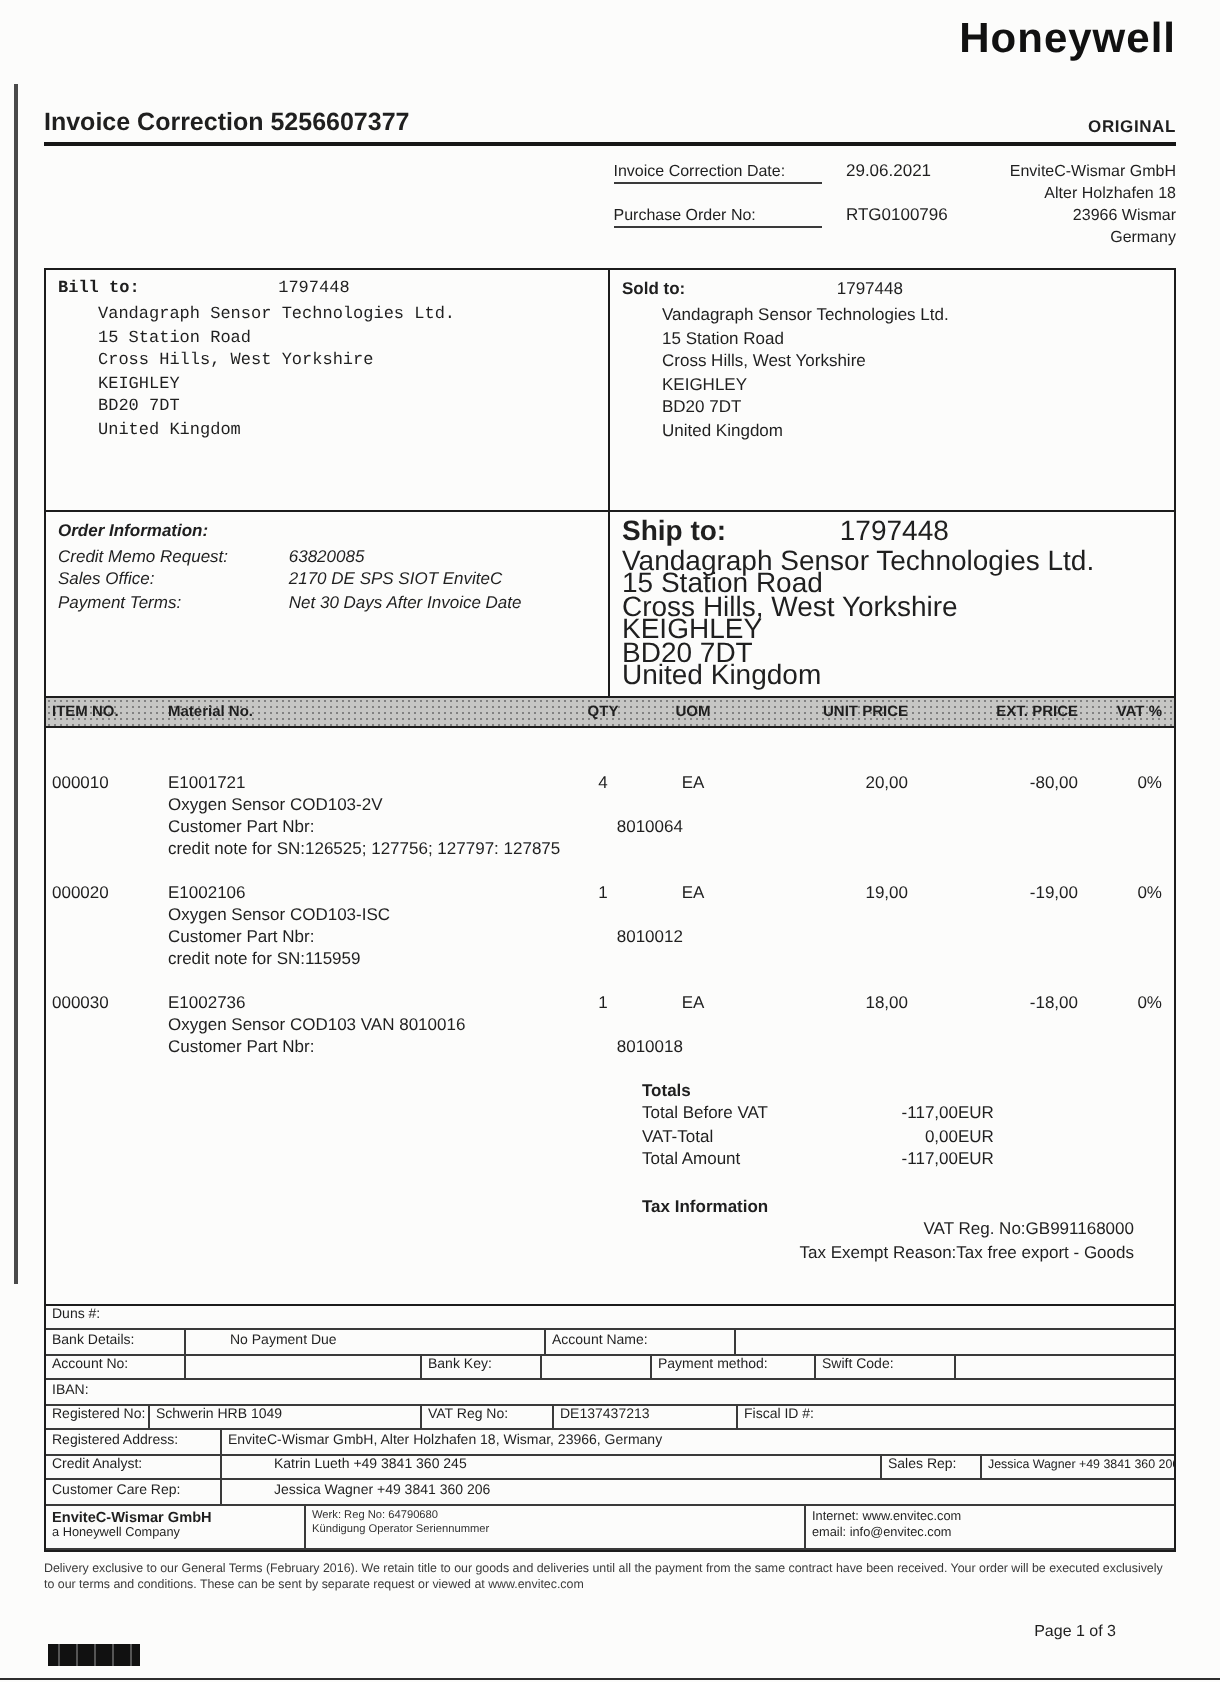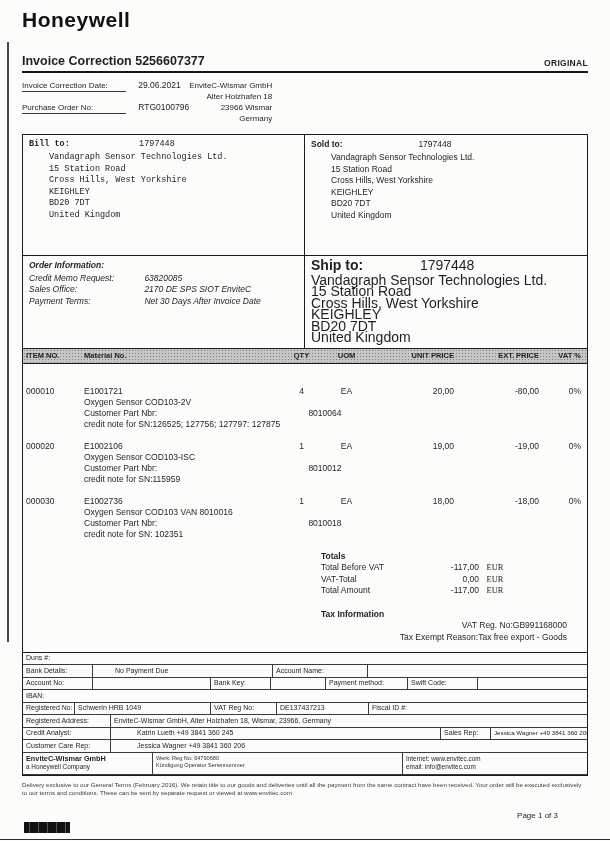--- a/index.html
+++ b/index.html
@@ -1,26 +1,26 @@
 <!DOCTYPE html>
 <html><head>
 <meta charset="utf-8">
 <style>
   html,body{margin:0;padding:0;background:#e9e9e7;}
   .page{position:relative;width:610px;height:841px;background:#fcfcfb;overflow:hidden;
         font-family:"Liberation Sans",sans-serif;color:#1f1f1f;}
   .content{position:absolute;left:22px;top:0;width:566px;}
   
-  .logo-row{display:flex;justify-content:flex-start;margin-top:8px;}
+  .logo-row{display:flex;justify-content:flex-end;margin-top:8px;}
   .logo{font-size:21px;font-weight:800;letter-spacing:.5px;color:#111;}
   .title-row{display:flex;justify-content:space-between;align-items:flex-end;margin-top:22px;
              border-bottom:2px solid #161616;padding-bottom:3px;}
   .title{font-size:12.5px;font-weight:bold;}
   .original{font-size:8.5px;font-weight:bold;letter-spacing:.3px;}
-  .meta-row{display:flex;justify-content:flex-start;margin-top:7px;}
+  .meta-row{display:flex;justify-content:flex-end;margin-top:7px;gap:31px;}
   .meta-line{margin-bottom:10px;font-size:8px;}
   .meta-label{display:inline-block;width:104px;border-bottom:1px solid #3a3a3a;padding-bottom:1px;}
   .meta-value{margin-left:10px;font-size:8.5px;}
   .meta-right{text-align:right;font-size:8px;line-height:11px;}
   
   .frame{border:1.5px solid #1c1c1c;margin-top:10px;}
   .parties{display:flex;min-height:120px;}
   .party{width:50%;box-sizing:border-box;padding:4px 6px;font-size:8.5px;}
   .party.bordered{border-right:1.5px solid #1c1c1c;font-family:Liberation Mono, monospace;}
   .party-head{margin-bottom:3px;}
@@ -46,21 +46,21 @@
   .tbody{padding:22px 3px 6px;font-size:8.5px;min-height:288px;box-sizing:border-box;}
   .item{margin-bottom:11px;line-height:11px;}
   .item-line1{display:flex;}
   .item-sub{margin-left:58px;}
   .part-label{display:inline-block;width:222px;}
   .totals{margin-left:295px;width:190px;margin-top:6px;line-height:11.5px;}
   .totals-title{font-weight:bold;}
   .trow{display:flex;}
   .tlabel{flex:1;}
   .tval{width:50px;text-align:right;}
-  .tcur{width:32px;text-align:center;font-family:Liberation Serif, serif;}
+  .tcur{width:32px;text-align:left;}
   .tax{margin-left:295px;width:246px;margin-top:12px;line-height:11.5px;}
   .tax-title{font-weight:bold;}
   .taxrow{display:flex;justify-content:flex-end;}
   
   .bankgrid{border-top:1.5px solid #1c1c1c;font-size:7px;}
   .brow{display:flex;border-bottom:1px solid #3a3a3a;}
   .bcell{box-sizing:border-box;padding:1.5px 3px;border-right:1px solid #3a3a3a;line-height:8.5px;white-space:nowrap;overflow:hidden;}
   .bcell.last{border-right:none;flex:1;}
   .brow.tall .bcell{padding:2px 3px;}
   .tiny{font-size:6.2px;}
@@ -233,21 +233,20 @@
             <span class="col-uom">EA</span>
             <span class="col-unit">18,00</span>
             <span class="col-ext">-18,00</span>
             <span class="col-vat">0%</span>
           </div>
           <div class="item-sub">Oxygen Sensor COD103 VAN 8010016</div>
           <div class="item-sub">
             <span class="part-label">Customer Part Nbr:</span>
             <span>8010018</span>
           </div>
-          <div class="item-sub">credit note for SN: 102351</div>
         </div>
 
         <div class="totals">
           <div class="totals-title">Totals</div>
           <div class="trow">
             <span class="tlabel">Total Before VAT</span>
             <span class="tval">-117,00</span>
             <span class="tcur">EUR</span>
           </div>
           <div class="trow">

